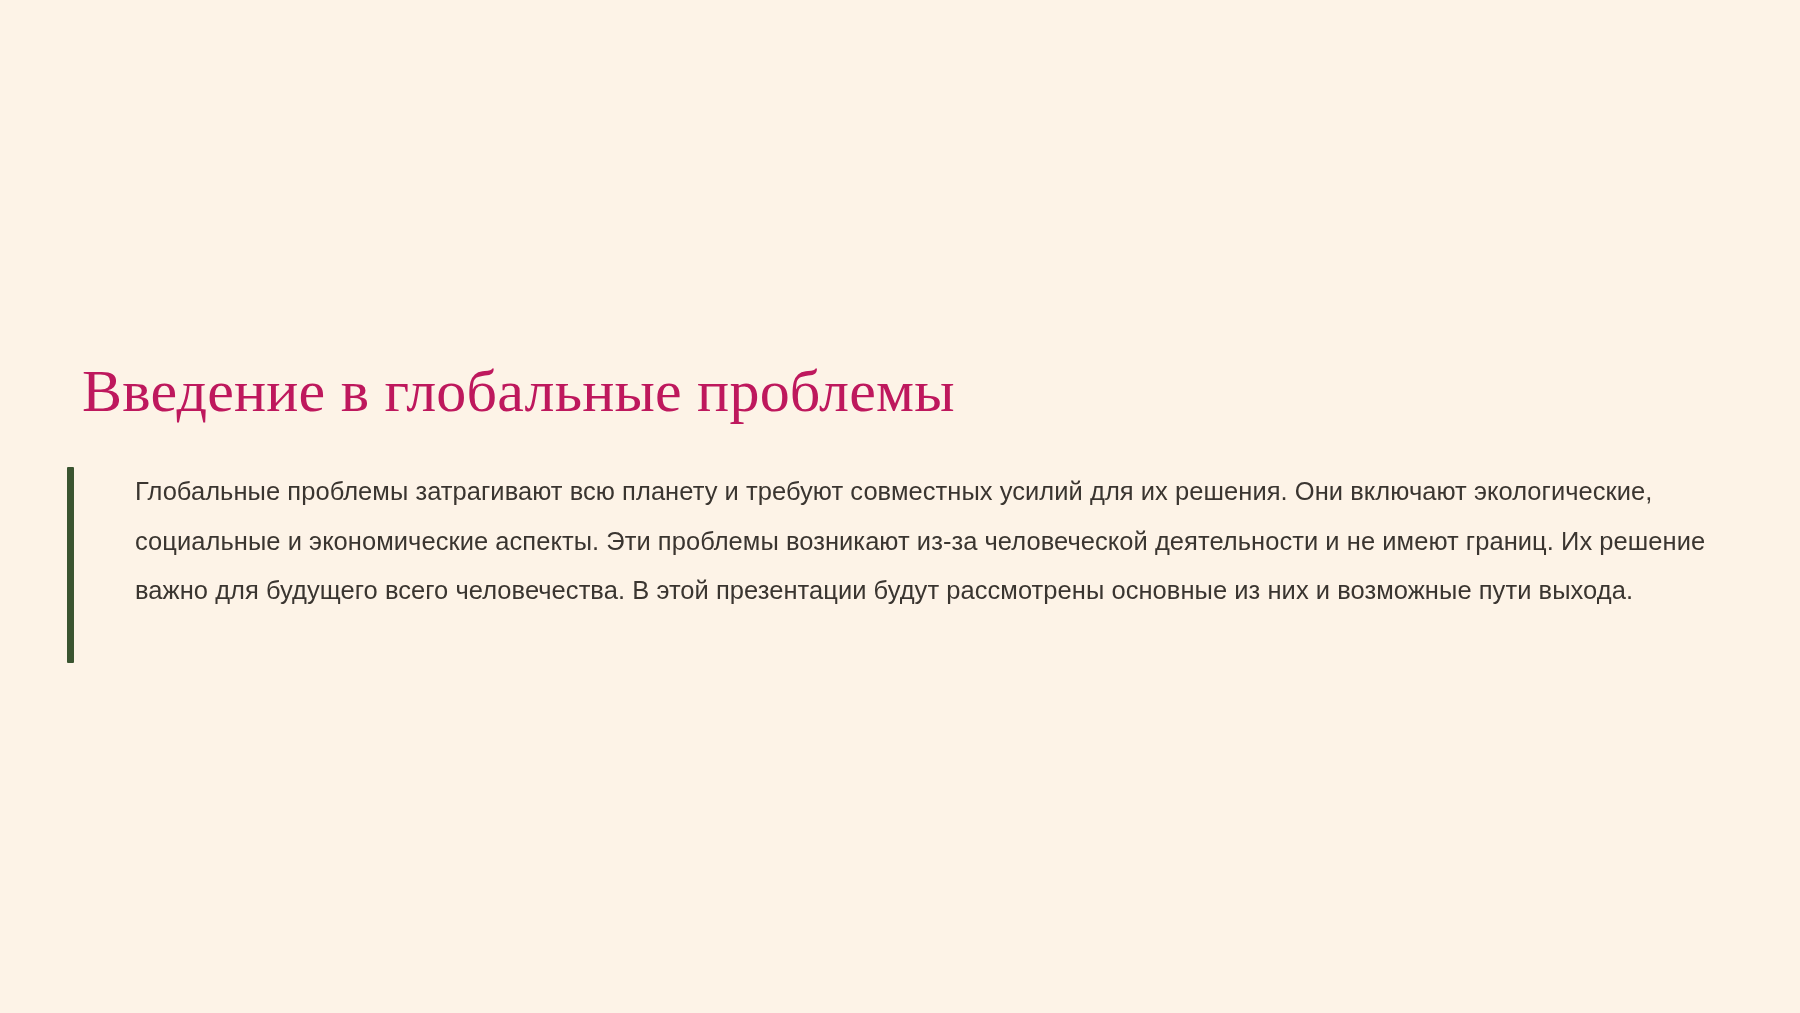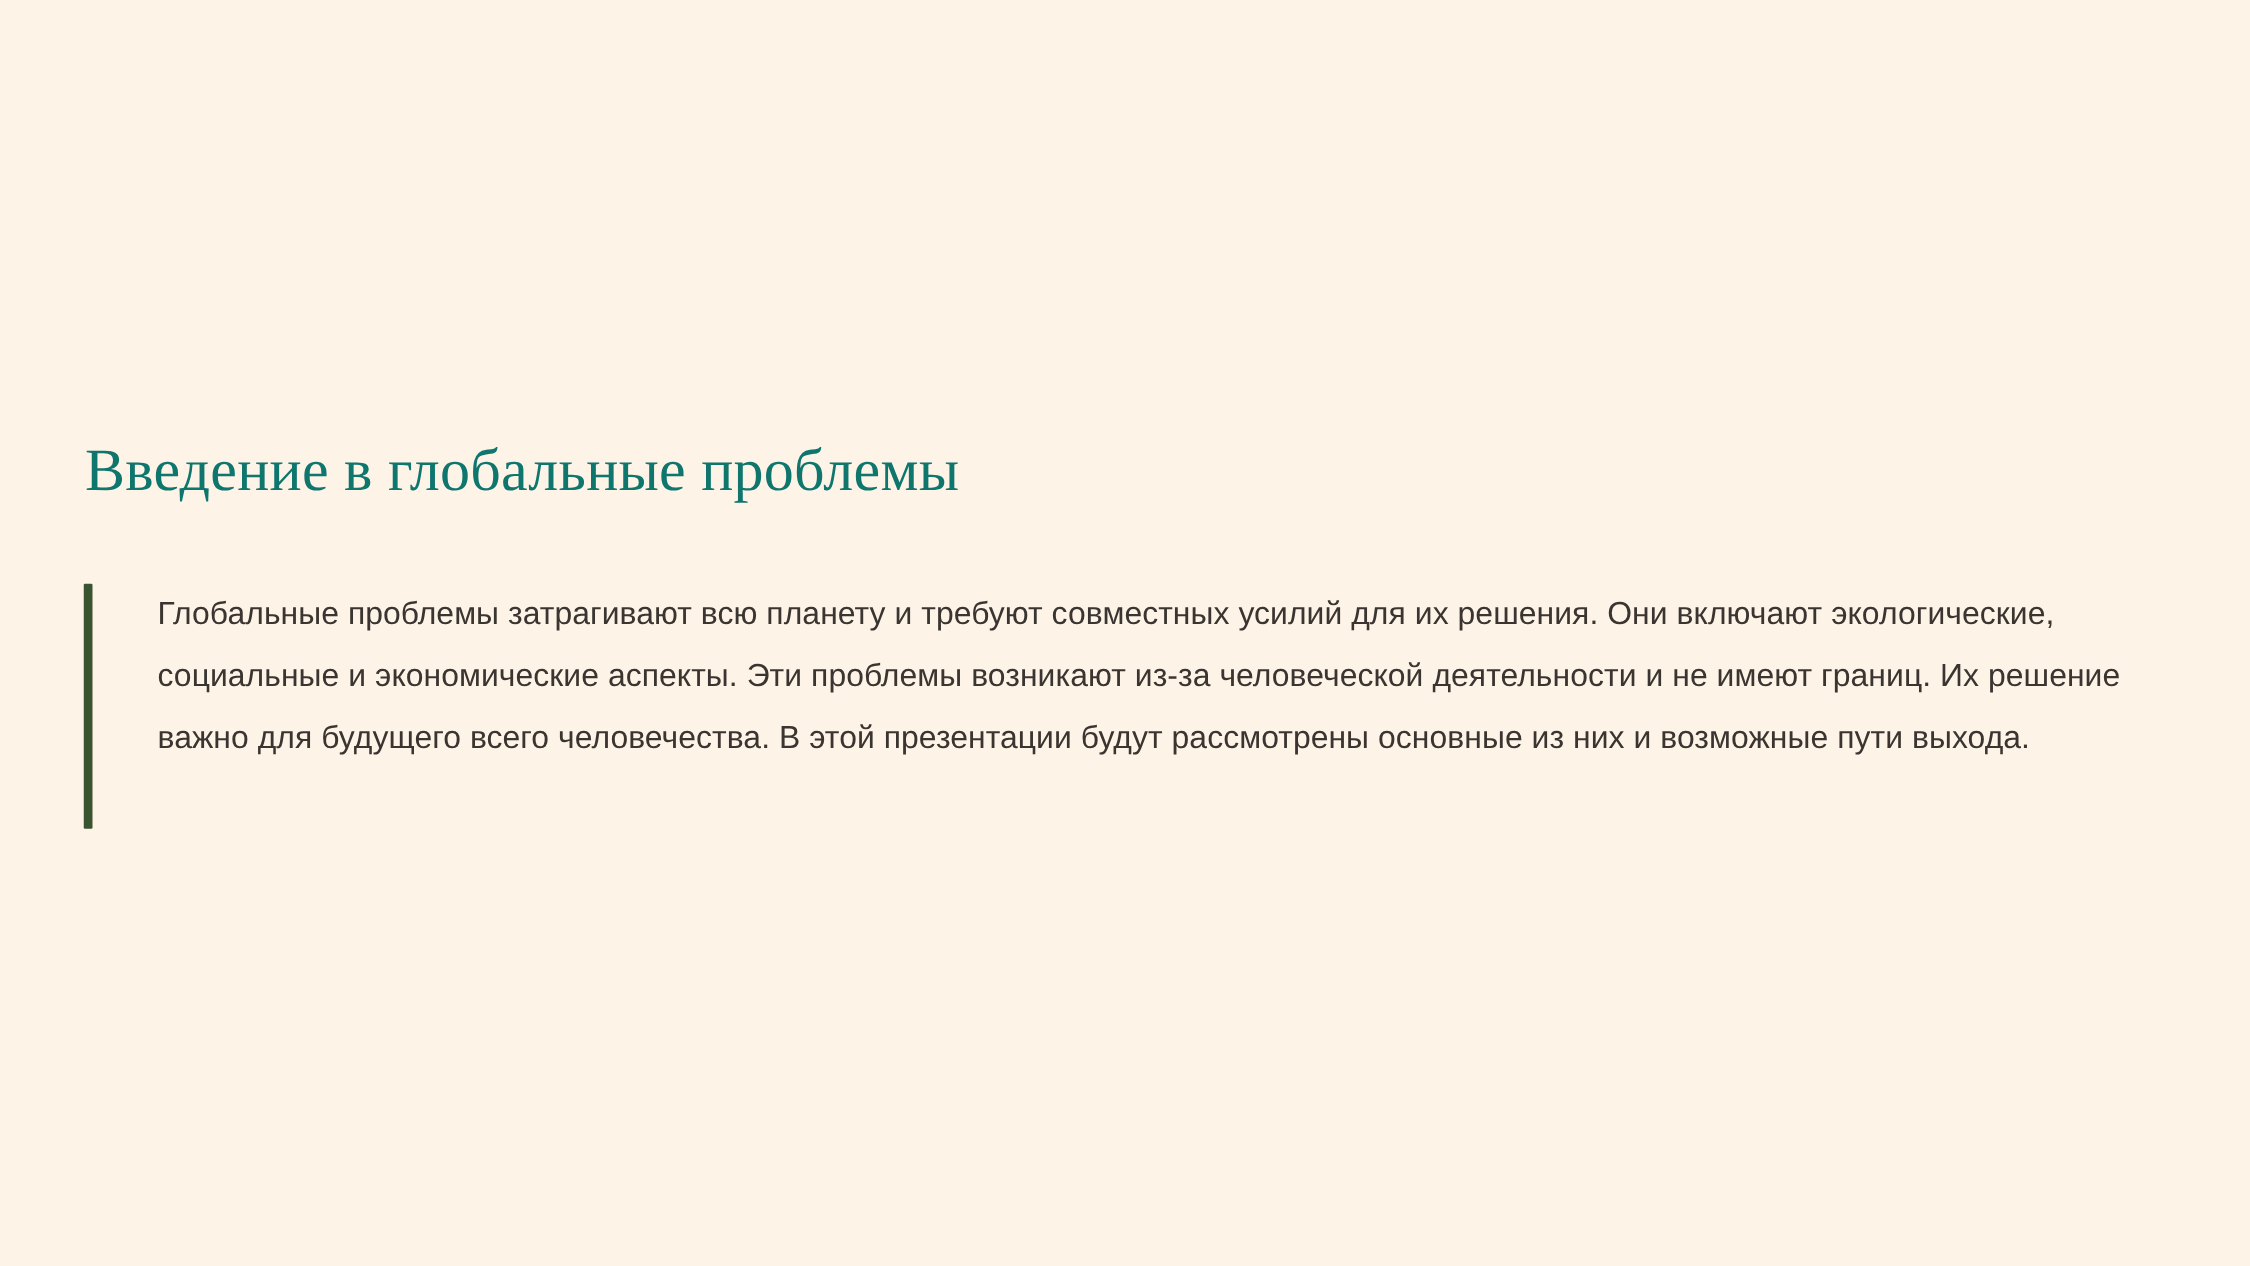--- a/index.html
+++ b/index.html
@@ -18,49 +18,48 @@
     position: relative;
     width: 1800px;
     height: 1013px;
     background: #fdf3e7;
     box-sizing: border-box;
   }
   .slide-title {
     position: absolute;
     left: 68px;
     top: 341px;
-    margin: 0;
+    margin: 14px;
     font-family: "Liberation Serif", "DejaVu Serif", serif;
-    font-size: 48px;
+    font-size: 60px;
     font-weight: 400;
     line-height: 72px;
     letter-spacing: 0.2px;
-    color: #0f766e;
+    color: #be185d;
     white-space: nowrap;
   }
   .body-block {
     position: absolute;
     left: 67px;
     top: 467px;
     width: 1670px;
     display: flex;
     align-items: stretch;
   }
   .accent-bar {
     flex: 0 0 auto;
     width: 7px;
     min-height: 196px;
     background: #3a5430;
     border-radius: 1px;
   }
   .body-text-wrap {
     flex: 1 1 auto;
-    padding-left: 33px;
+    padding-left: 61px;
     box-sizing: border-box;
-    margin-left: 19px;
   }
   .body-paragraph {
     margin: 0;
     font-family: "Liberation Sans", sans-serif;
     font-size: 25.5px;
     font-weight: 400;
     line-height: 49.5px;
     color: #3a3530;
     letter-spacing: 0.05px;
     text-align: left;

